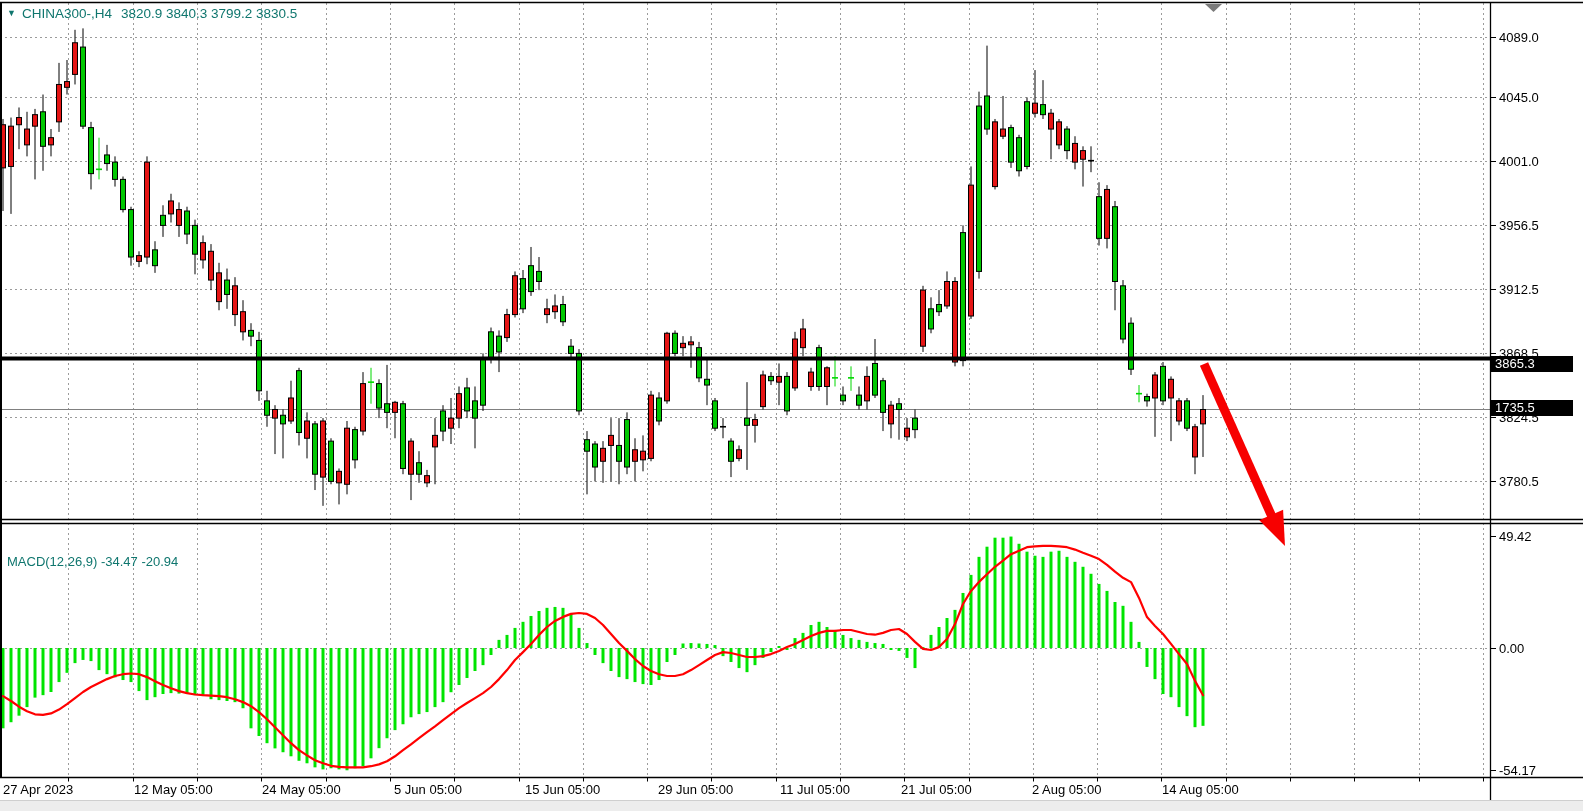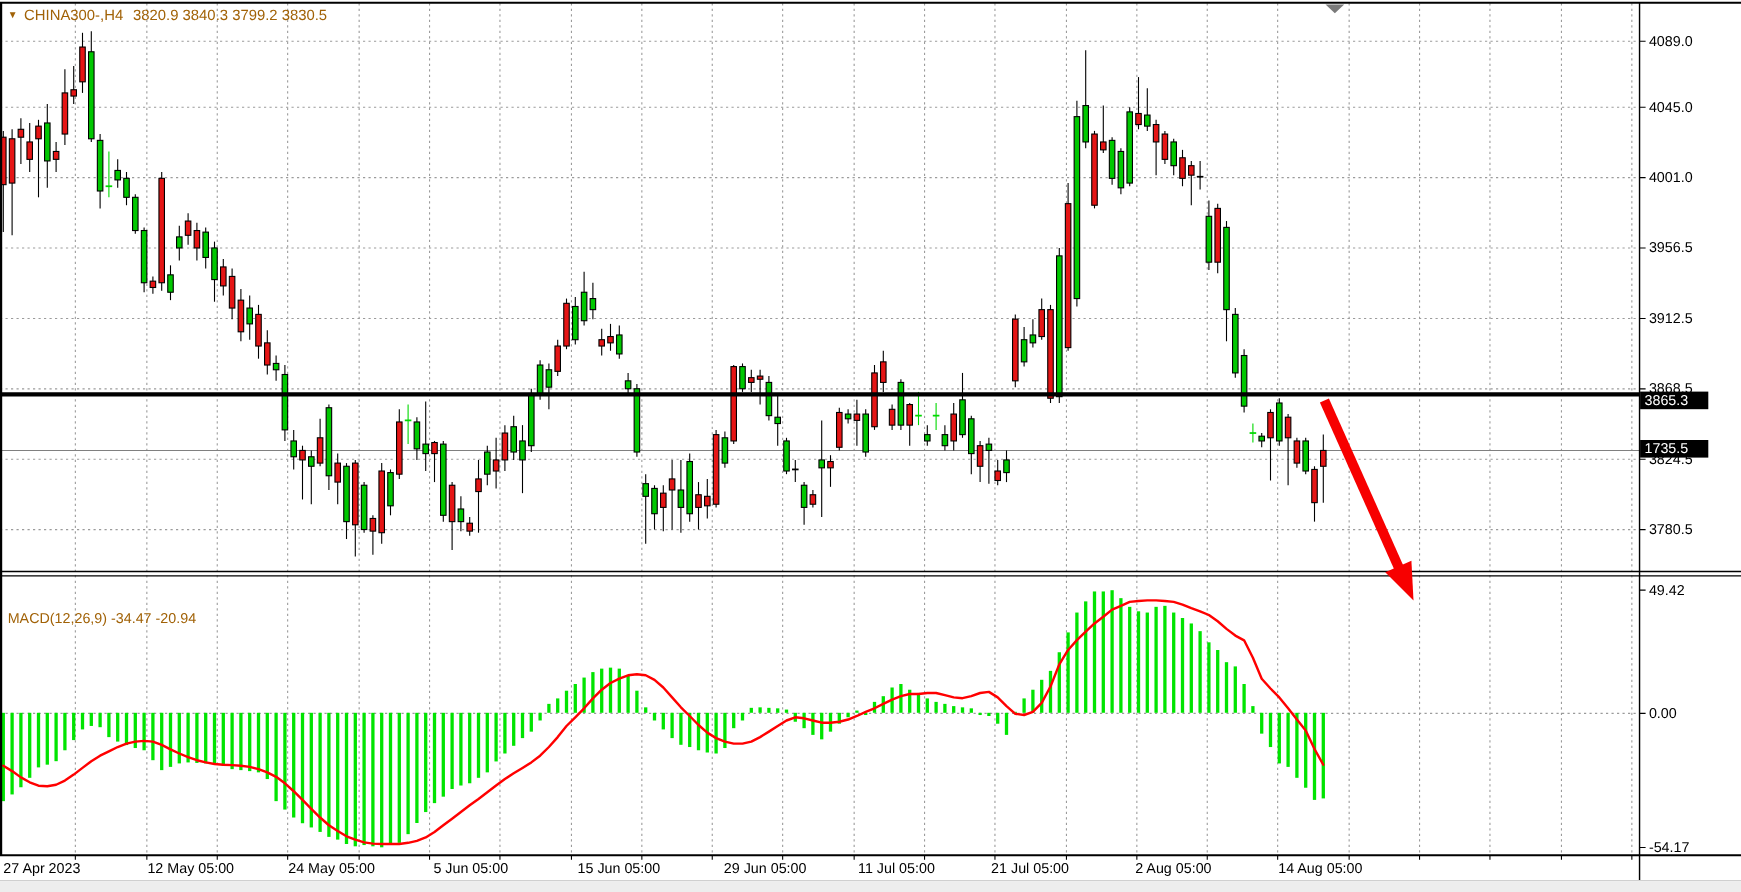--- a/index.html
+++ b/index.html
@@ -1,24 +1,24 @@
 <!DOCTYPE html>
 <html><head>
 <meta charset="utf-8">
 <style>
   html,body{margin:0;padding:0;background:#ffffff;}
   .screen{position:relative;width:1583px;height:811px;overflow:hidden;
           font-family:"Liberation Sans",sans-serif;background:#fff;}
   svg{position:absolute;left:0;top:0;}
-  .overlay{position:absolute;color:#a16207;white-space:nowrap;}
+  .overlay{position:absolute;color:#0f766e;white-space:nowrap;}
   .title-row{left:7px;top:6px;font-size:13.5px;}
   .title-row .tri{display:inline-block;font-size:9px;vertical-align:2px;margin-right:6px;}
   .title-row .ohlc{margin-left:9px;}
   .macd-row{left:7px;top:554px;font-size:13px;}
-  .badge{position:absolute;left:1491px;width:62px;height:16px;background:#000;color:#fff;
+  .badge{position:absolute;left:1491px;width:82px;height:16px;background:#000;color:#fff;
          font-size:13px;line-height:16px;padding-left:4px;box-sizing:border-box;}
 </style>
 </head>
 <body>
 
 <div class="screen">
   <svg id="chart" width="1583" height="811">
       <rect x="0" y="0" width="1583" height="811" fill="#ffffff"></rect>
       <rect x="0" y="801" width="1583" height="10" fill="#ededed"></rect>
       <line x1="0" y1="800.5" x2="1583" y2="800.5" stroke="#cfcfcf" stroke-width="1"></line>

